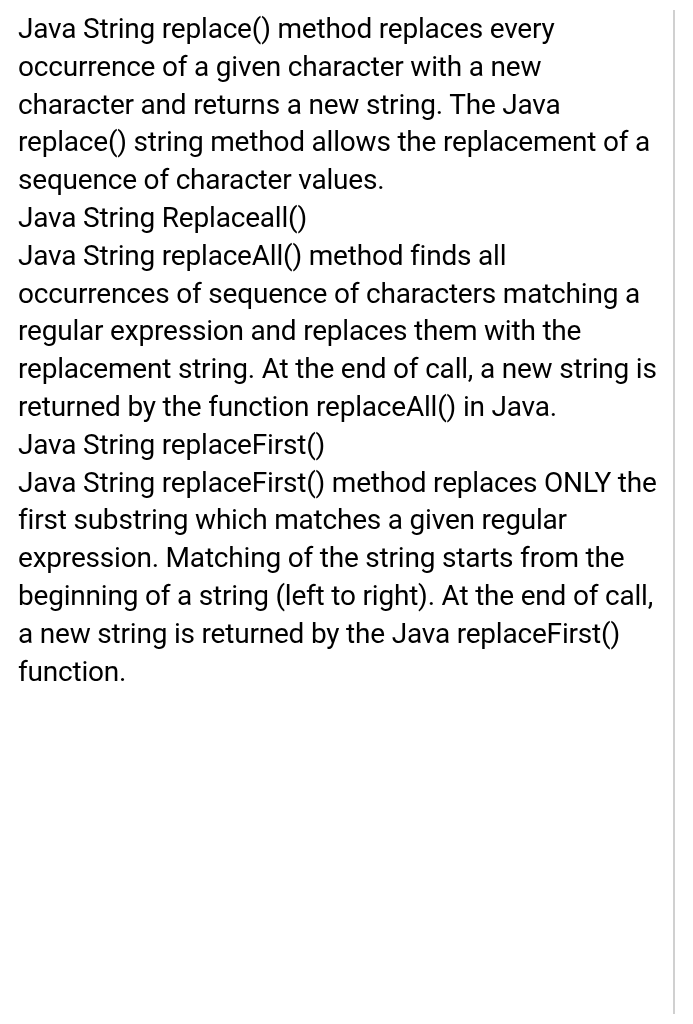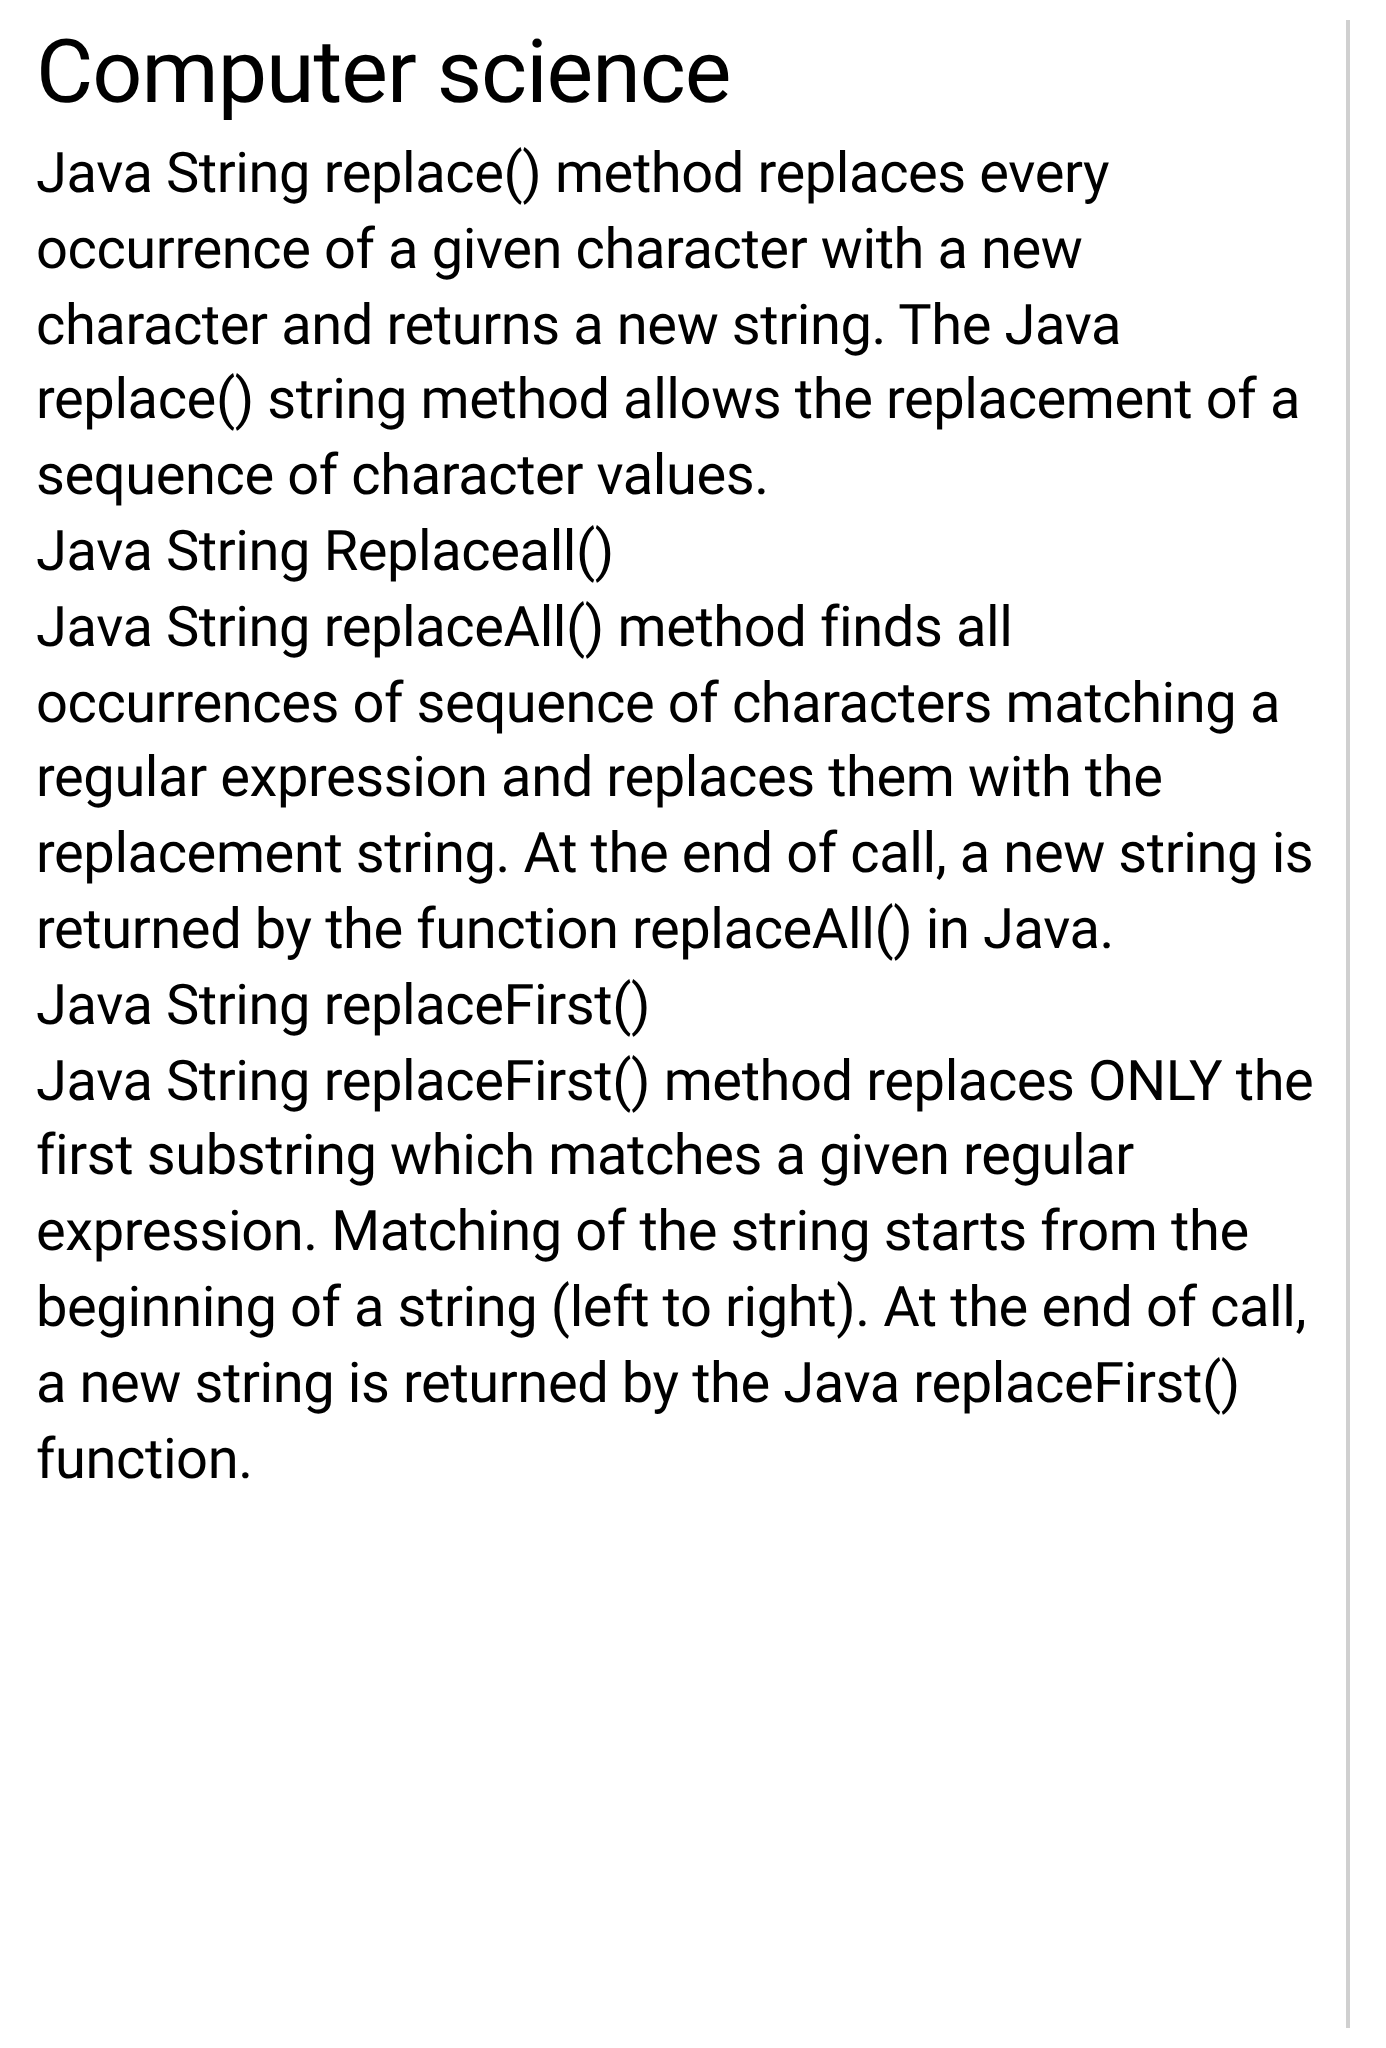--- a/index.html
+++ b/index.html
@@ -32,15 +32,14 @@
       font-size: 28px;
       line-height: 1.35;
       font-weight: 400;
       letter-spacing: -0.2px;
     }
   </style>
 </head>
 <body>
 
 <div class="content-wrapper">
-  <h1>Computer science</h1>
   <div class="body-text"><span>Java String replace() method replaces every occurrence of a given character with a new character and returns a new string. The Java replace() string method allows the replacement of a sequence of character values.</span><br><span>Java String Replaceall()</span><br><span>Java String replaceAll() method finds all occurrences of sequence of characters matching a regular expression and replaces them with the replacement string. At the end of call, a new string is returned by the function replaceAll() in Java.</span><br><span>Java String replaceFirst()</span><br><span>Java String replaceFirst() method replaces ONLY the first substring which matches a given regular expression. Matching of the string starts from the beginning of a string (left to right). At the end of call, a new string is returned by the Java replaceFirst() function.</span></div>
 </div>
 
 </body></html>

